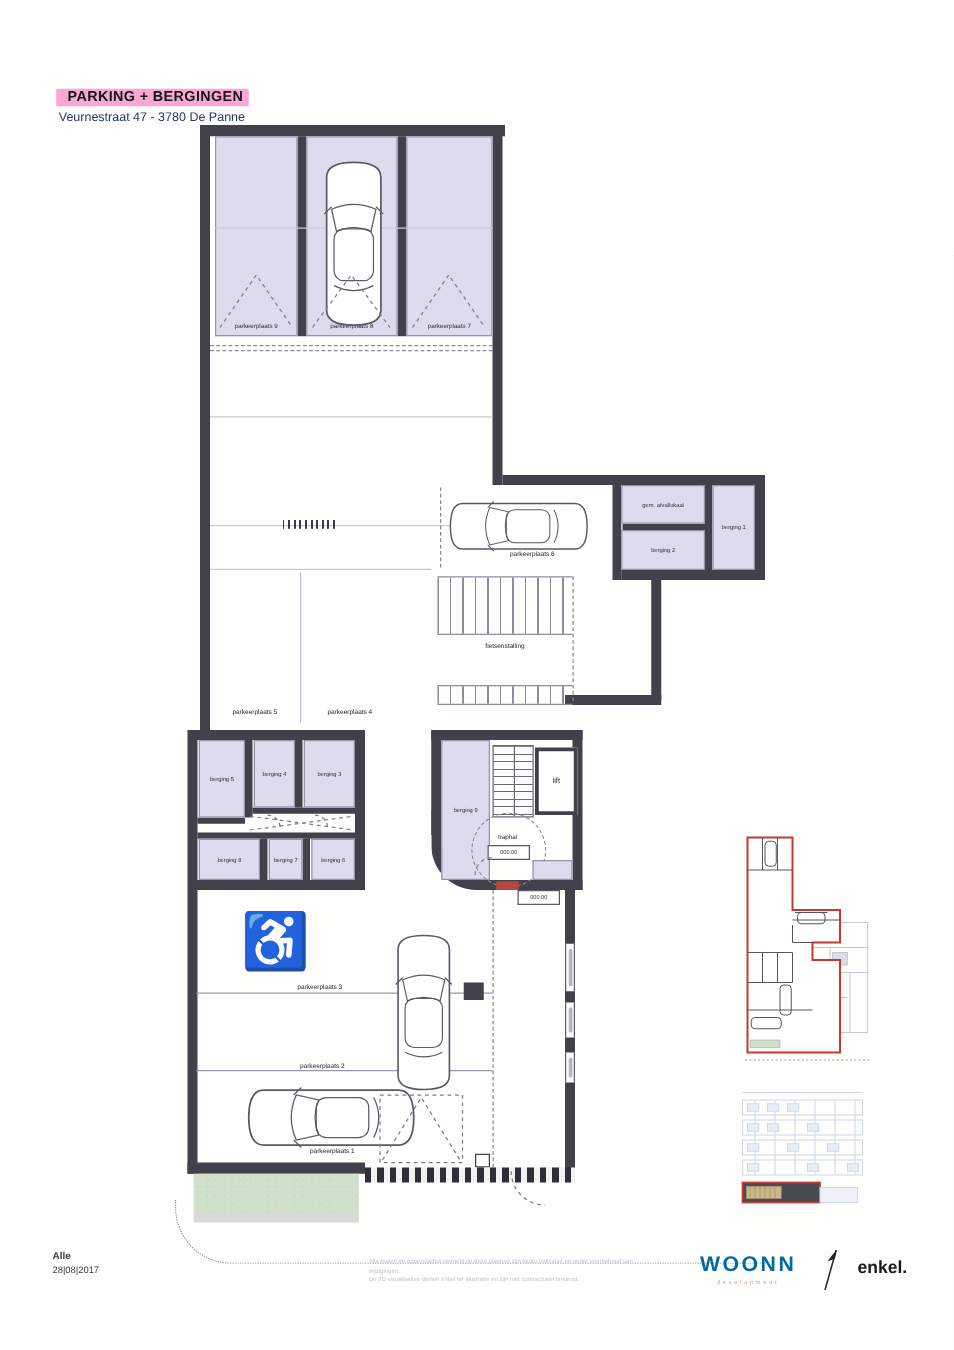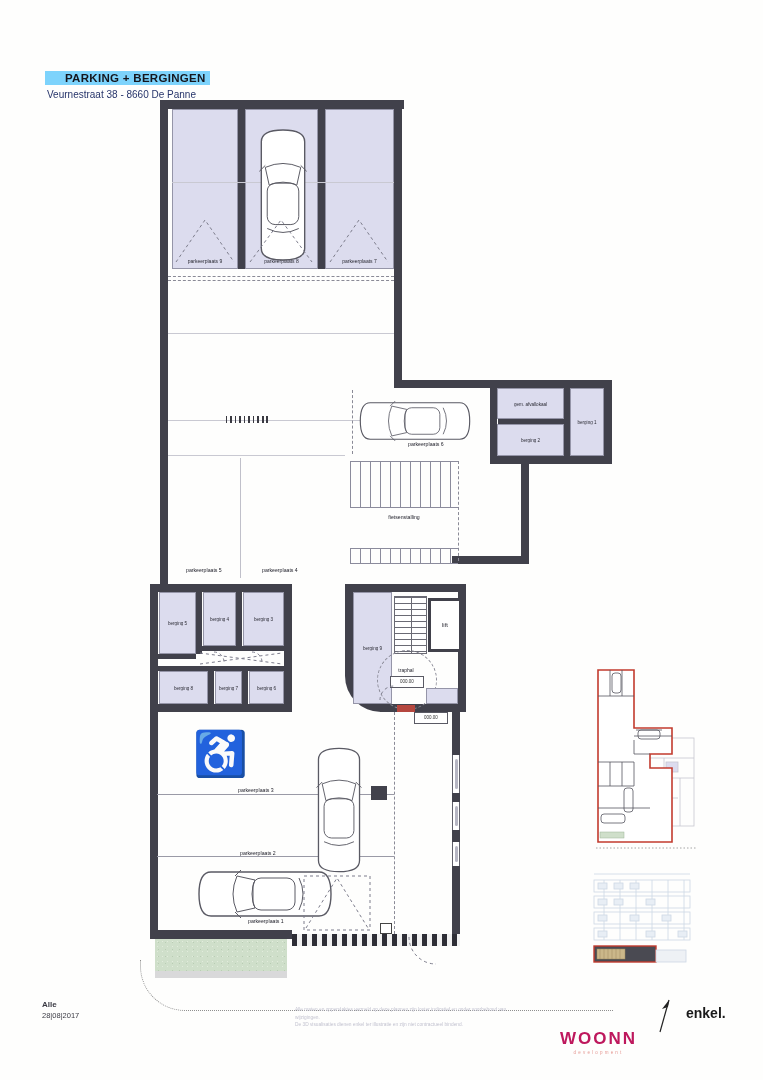--- a/index.html
+++ b/index.html
@@ -37,37 +37,37 @@
             border-bottom-left-radius:45px;}
   .lift-box{position:absolute;border:3px solid #41414b;background:#fff;box-sizing:border-box;}
   .lift-lbl{position:absolute;left:0;right:0;top:50%;transform:translateY(-50%);
             text-align:center;font-size:6px;color:#2a2a33;}
   .traphal{position:absolute;border:1px dashed #8a8a96;border-radius:50%;}
   .red-mark{position:absolute;background:#b5473f;}
   .darksq{position:absolute;background:#41414b;}
   .whitesq{position:absolute;background:#fff;border:1px solid #444;box-sizing:border-box;}
   .ticks{position:absolute;background:repeating-linear-gradient(90deg,#3a3a42 0,#3a3a42 1.5px,transparent 1.5px,transparent 4.5px);}
   .wheelchair{position:absolute;font-size:44px;color:#b9c4dd;line-height:1;}
-  .title-hl{background:#7dd3fc;font-weight:bold;font-size:11.5px;color:#15151c;padding:1px 4px 1px 20px;letter-spacing:.3px;}
+  .title-hl{background:#f9a8d4;font-weight:bold;font-size:11.5px;color:#15151c;padding:1px 4px 1px 9px;letter-spacing:.3px;}
   .subtitle{font-size:10px;color:#27356b;margin-top:3px;padding-left:2px;}
   .datum-label{font-size:8px;font-weight:bold;color:#3a3a44;}
   .datum-value{font-size:7.5px;color:#3a3a44;margin-top:2px;}
   .disclaimer{font-size:4.8px;color:#c3c3d0;line-height:1.6;}
-  .woonn{font-size:17px;font-weight:800;letter-spacing:2px;color:#be185d;margin-top:27px;}
+  .woonn{font-size:17px;font-weight:800;letter-spacing:2px;color:#0369a1;}
   .woonn-sub{font-size:4.5px;letter-spacing:2.2px;color:#e59892;text-align:center;margin-top:1px;}
   .bildt{font-size:14px;font-weight:bold;color:#1a1a1a;}
 </style>
 </head>
 <body>
 
 <div class="page">
 
   <div class="abs" style="left:45px;top:68px;">
     <span class="title-hl">PARKING + BERGINGEN</span>
-    <div class="subtitle">Veurnestraat 38 - 8660 De Panne</div>
+    <div class="subtitle">Veurnestraat 47 - 3780 De Panne</div>
   </div>
 
   <div class="wall" style="left:164px;top:100px;width:240px;height:9px;"></div>
   <div class="wall" style="left:160px;top:100px;width:8px;height:484px;"></div>
   <div class="wall" style="left:150px;top:584px;width:8px;height:355px;"></div>
   <div class="wall" style="left:394px;top:100px;width:8px;height:288px;"></div>
   <div class="wall" style="left:238px;top:109px;width:7px;height:160px;"></div>
   <div class="wall" style="left:318px;top:109px;width:7px;height:160px;"></div>
   <div class="wall" style="left:402px;top:380px;width:210px;height:8px;"></div>
   <div class="wall" style="left:604px;top:380px;width:8px;height:84px;"></div>

